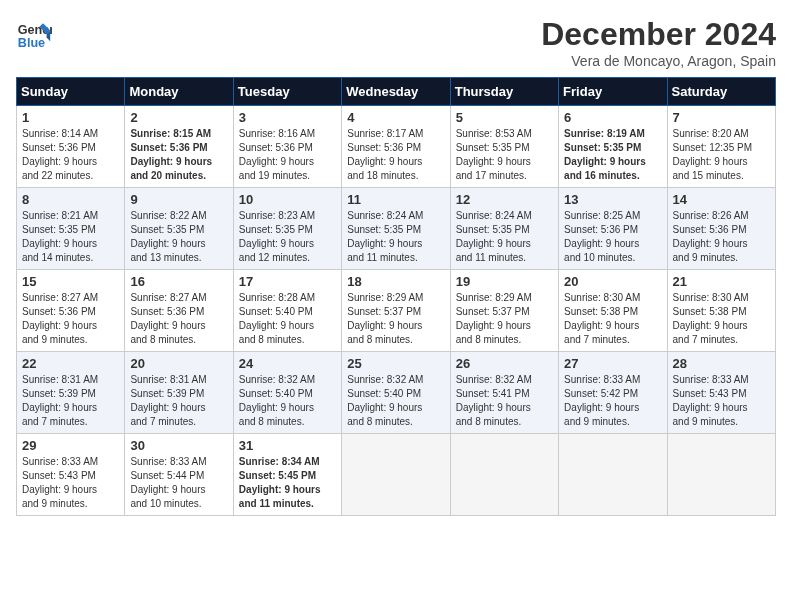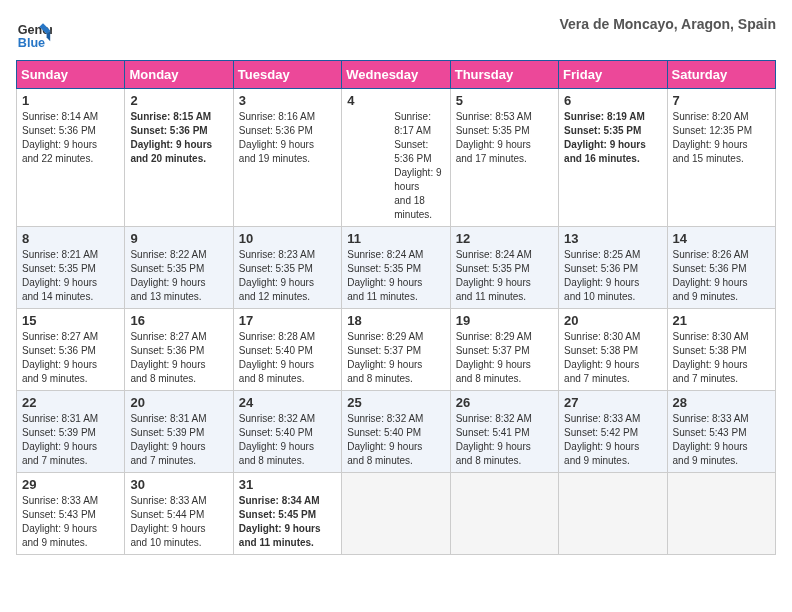--- a/index.html
+++ b/index.html
@@ -29,28 +29,27 @@
       text-align: right;
     }
     .month-title {
       font-size: 32px;
       font-weight: bold;
       color: #333;
     }
     .subtitle {
       font-size: 14px;
       color: #555;
-      font-weight: bold;
     }
     table {
       width: 100%;
       border-collapse: collapse;
     }
     th {
-      background-color: #ec4899;
+      background-color: #0f172a;
       color: #fff;
       font-size: 13px;
       font-weight: bold;
       padding: 6px 4px;
       text-align: left;
       border: 1px solid #1a5ca0;
     }
     td {
       border: 1px solid #ccc;
       vertical-align: top;
@@ -88,20 +87,21 @@
 <div class="header">
   <div class="logo">
     <svg class="logo-icon" viewBox="0 0 40 40" xmlns="http://www.w3.org/2000/svg">
       <text x="2" y="20" font-size="14" font-weight="bold" fill="#333">General</text>
       <text x="2" y="34" font-size="14" font-weight="bold" fill="#2776c6">Blue</text>
       <polygon points="30,8 38,16 34,20 26,12" fill="#2776c6"></polygon>
       <polygon points="34,20 38,16 38,28 34,24" fill="#1a5ca0"></polygon>
     </svg>
   </div>
   <div class="title-block">
+    <div class="month-title">December 2024</div>
     <div class="subtitle">Vera de Moncayo, Aragon, Spain</div>
   </div>
 </div>
 
 <table>
   <thead>
     <tr>
 
     <th>Sunday</th>
         <th>Monday</th>
@@ -130,21 +130,21 @@
         </td>
         <td>
           <span class="day-number">3</span>
           <div class="day-info" style="white-space: pre-line;">Sunrise: 8:16 AM
 Sunset: 5:36 PM
 Daylight: 9 hours
 and 19 minutes.</div>
         </td>
         <td>
           <span class="day-number">4</span>
-          <div class="day-info" style="white-space: pre-line; margin-left: 47px;">Sunrise: 8:17 AM
+          <div class="day-info" style="white-space: pre-line;">Sunrise: 8:17 AM
 Sunset: 5:36 PM
 Daylight: 9 hours
 and 18 minutes.</div>
         </td>
         <td>
           <span class="day-number">5</span>
           <div class="day-info" style="white-space: pre-line;">Sunrise: 8:53 AM
 Sunset: 5:35 PM
 Daylight: 9 hours
 and 17 minutes.</div>

